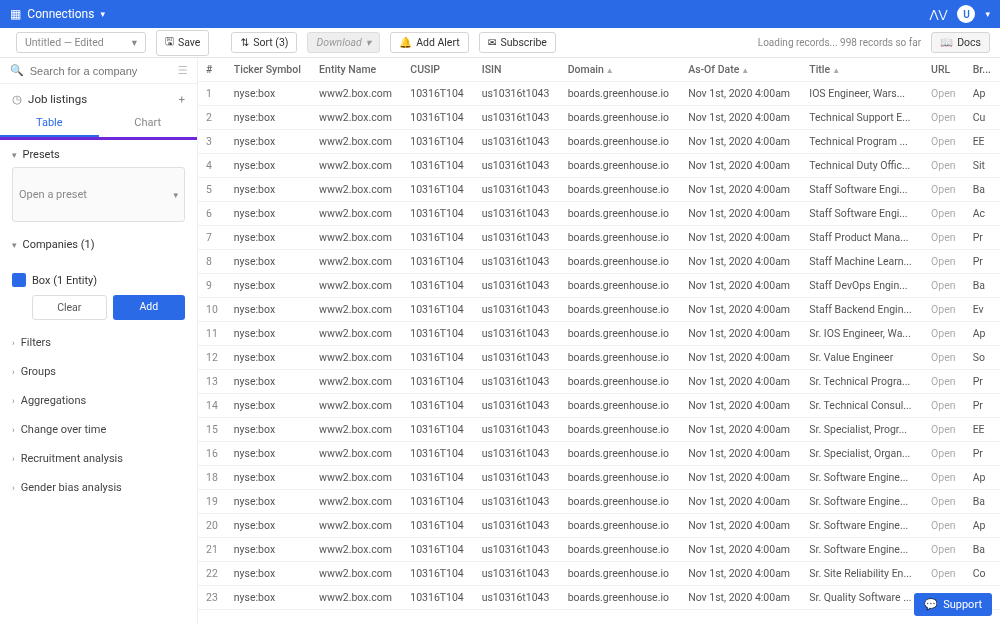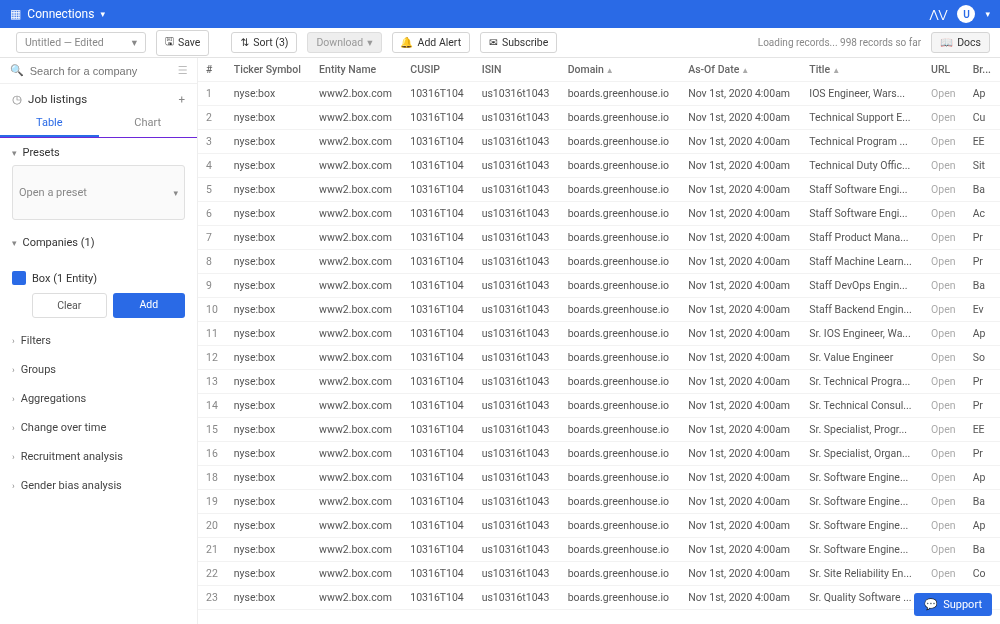--- a/index.html
+++ b/index.html
@@ -5,31 +5,31 @@
 * { box-sizing: border-box; margin: 0; padding: 0; }
 body { font-family: -apple-system, BlinkMacSystemFont, "Segoe UI", Roboto, Arial, sans-serif; font-size: 11px; color: #333; background: #fff; overflow: hidden; }
 .topbar { background: #2a6ae6; color: #fff; height: 28px; display: flex; align-items: center; padding: 0 10px; justify-content: space-between; }
 .topbar-left { display: flex; align-items: center; gap: 6px; font-size: 12px; }
 .topbar-right { display: flex; align-items: center; gap: 10px; }
 .avatar { width: 18px; height: 18px; border-radius: 50%; background: #fff; color: #2a6ae6; display: flex; align-items: center; justify-content: center; font-weight: 600; font-size: 10px; }
 .toolbar { height: 30px; display: flex; align-items: center; padding: 0 10px; border-bottom: 1px solid #e4e4e4; gap: 4px; justify-content: space-between; }
 .toolbar-left, .toolbar-right { display: flex; align-items: center; gap: 4px; }
 .tbtn { border: 1px solid #d5d5d5; background: #fff; border-radius: 3px; padding: 3px 8px; font-size: 10.5px; color: #333; display: flex; align-items: center; gap: 4px; cursor: pointer; margin-left: 6px; }
 .tbtn.wide { min-width: 130px; justify-content: space-between; color: #888; }
-.tbtn.disabled { background: #eee; color: #999; border-color: #ddd; }
+.tbtn.disabled { background: #eee; color: #999; border-color: #ddd; font-style: italic; }
 .tbtn.docs { background: #f5f5f5; }
 .status { font-size: 10px; color: #888; }
 .main { display: flex; height: calc(624px - 58px); }
 .sidebar { width: 198px; border-right: 1px solid #eee; display: flex; flex-direction: column; font-size: 11px; }
 .search-row { padding: 6px 10px; display: flex; align-items: center; gap: 6px; border-bottom: 1px solid #f0f0f0; }
 .search-row input { border: none; outline: none; flex: 1; font-size: 11px; color: #555; }
 .search-row .mi { color: #bbb; }
 .sb-head { display: flex; align-items: center; justify-content: space-between; padding: 8px 12px 4px; color: #333; font-size: 11.5px; }
 .sb-head .icon { color: #888; }
-.tabs { display: flex; border-bottom: 1px solid #6d28d9; }
+.tabs { display: flex; border-bottom: 3px solid #6d28d9; }
 .tab { flex: 1; text-align: center; padding: 6px 0; color: #888; cursor: pointer; }
 .tab.active { color: #2a6ae6; border-bottom: 2px solid #2a6ae6; }
 .sb-section { padding: 8px 12px; border-bottom: 0; }
 .sb-section .title { display: flex; align-items: center; gap: 6px; color: #333; font-size: 11px; cursor: pointer; }
 .sb-section .title .chev { font-size: 9px; color: #888; }
 .preset-select { margin-top: 6px; border: 1px solid #e0e0e0; border-radius: 3px; padding: 20px 6px; color: #888; display: flex; justify-content: space-between; align-items: center; background: #fafafa; }
 .chip-row { display: flex; align-items: center; gap: 6px; margin-top: 22px; text-align: center; }
 .chip-badge { width: 14px; height: 14px; background: #2a6ae6; border-radius: 2px; }
 .btn-row { display: flex; gap: 6px; margin-top: 8px; }
 .btn { flex: 1; text-align: center; padding: 5px 0; border-radius: 3px; font-size: 10.5px; cursor: pointer; }

